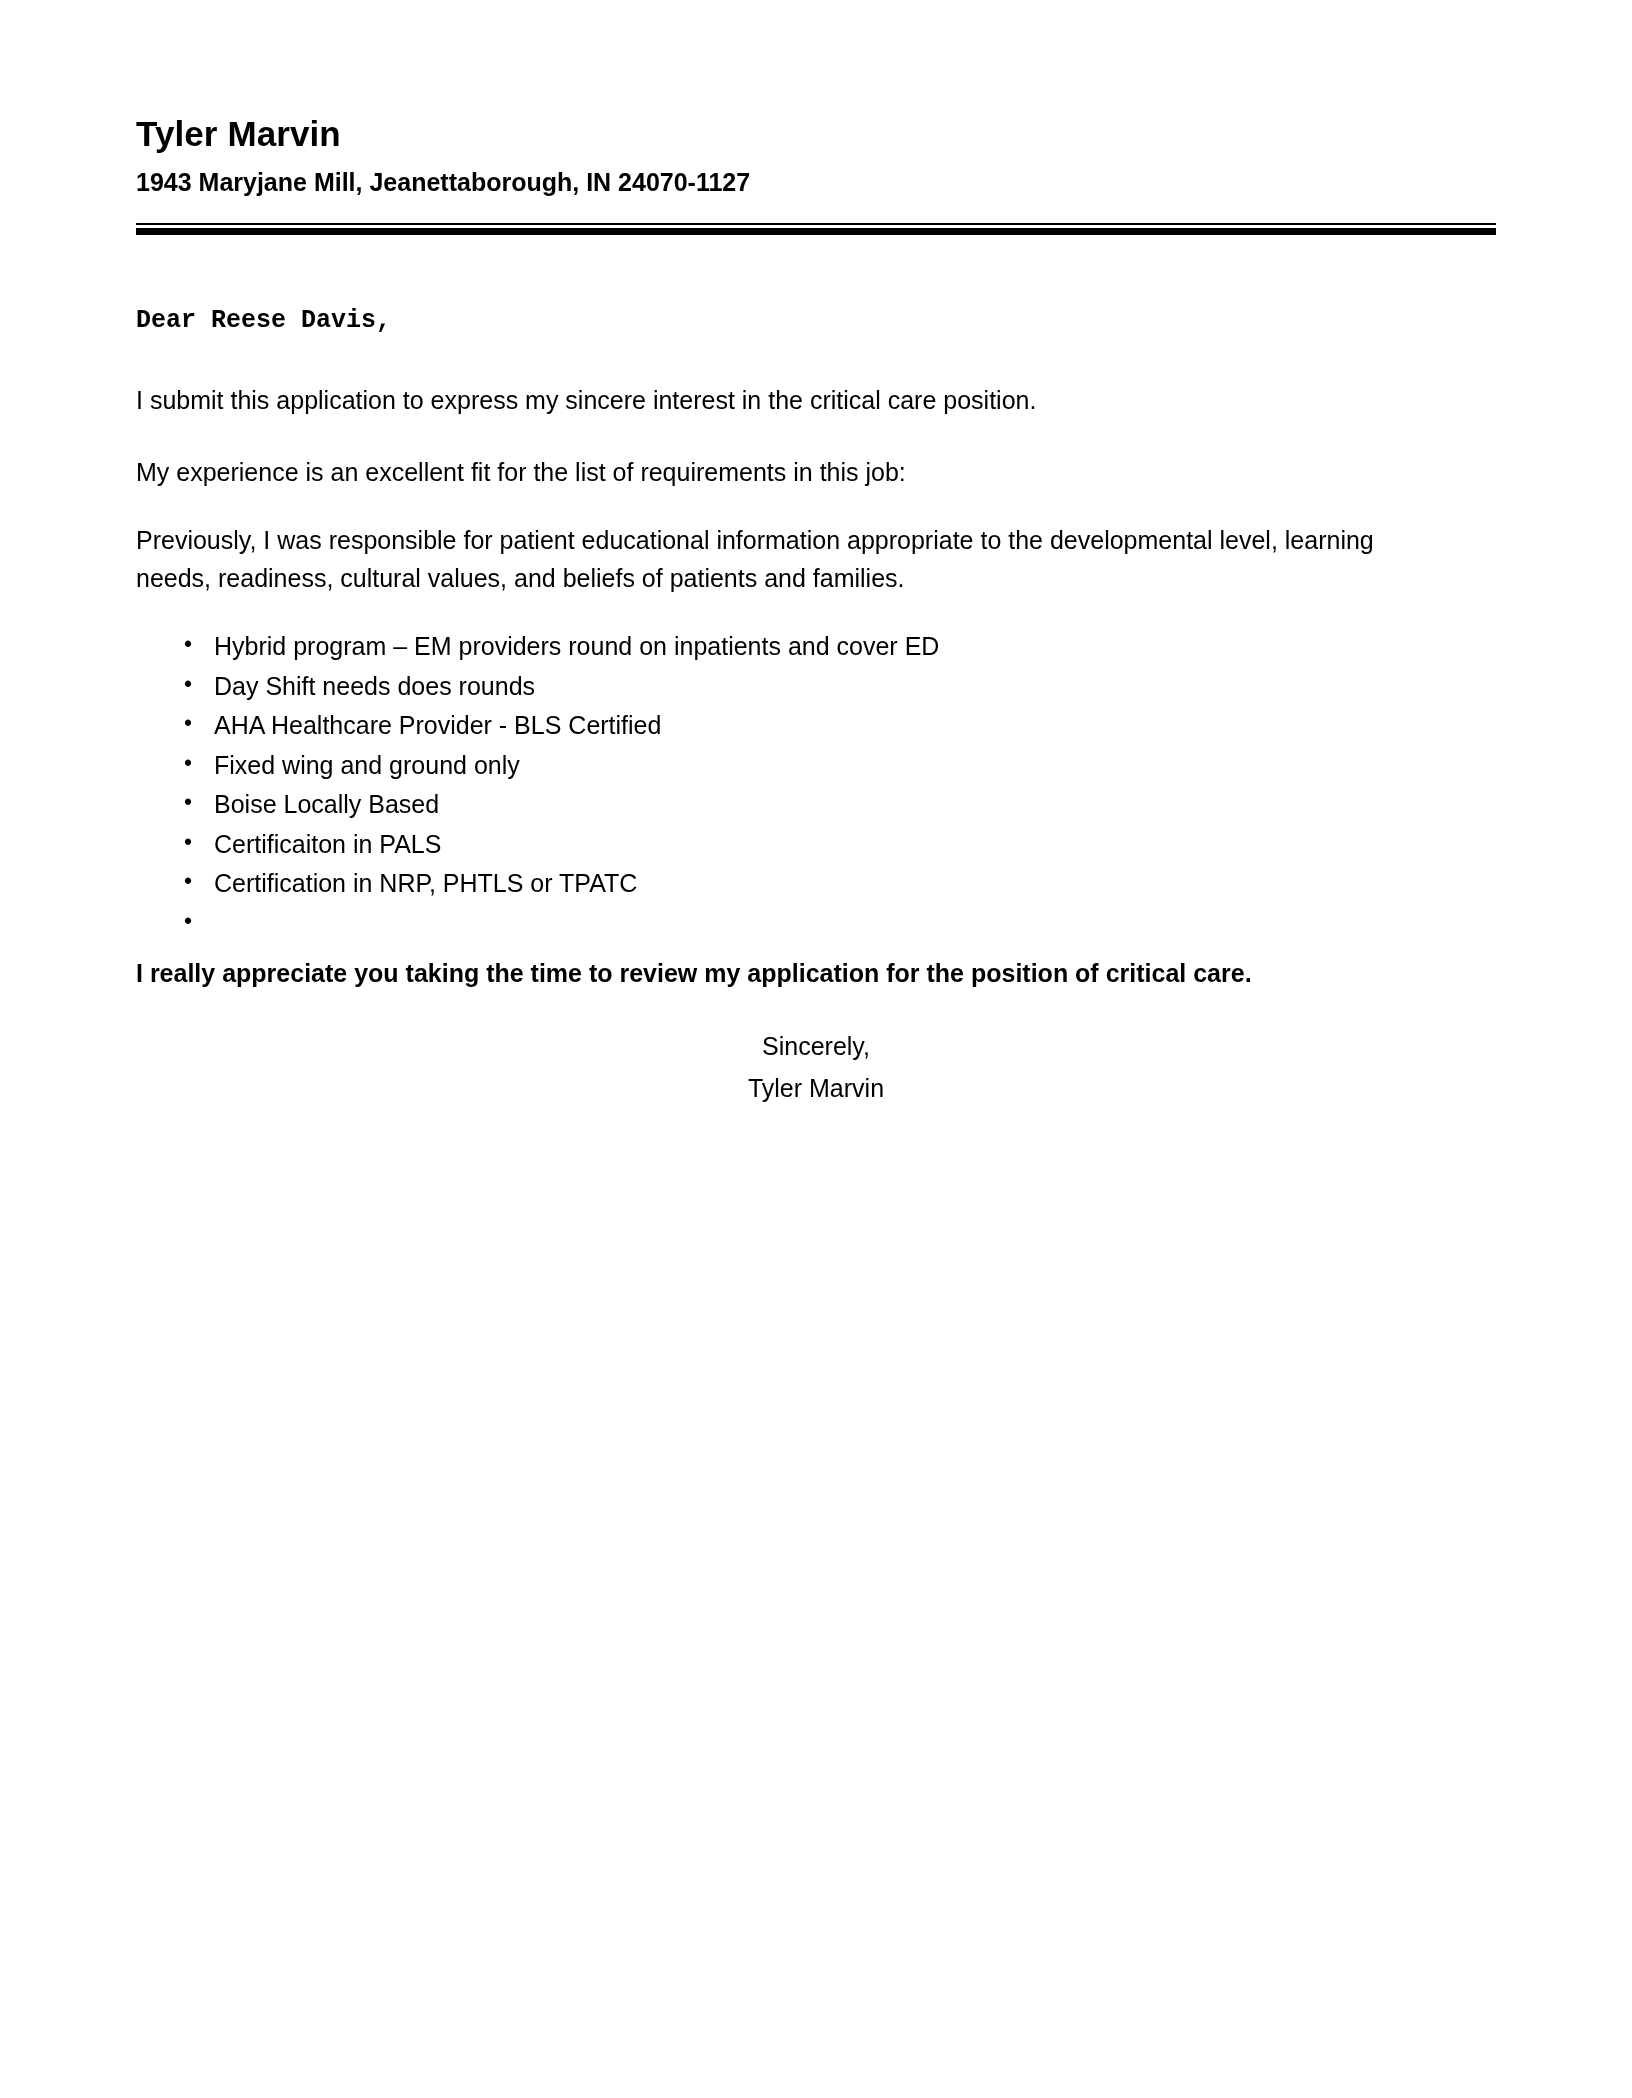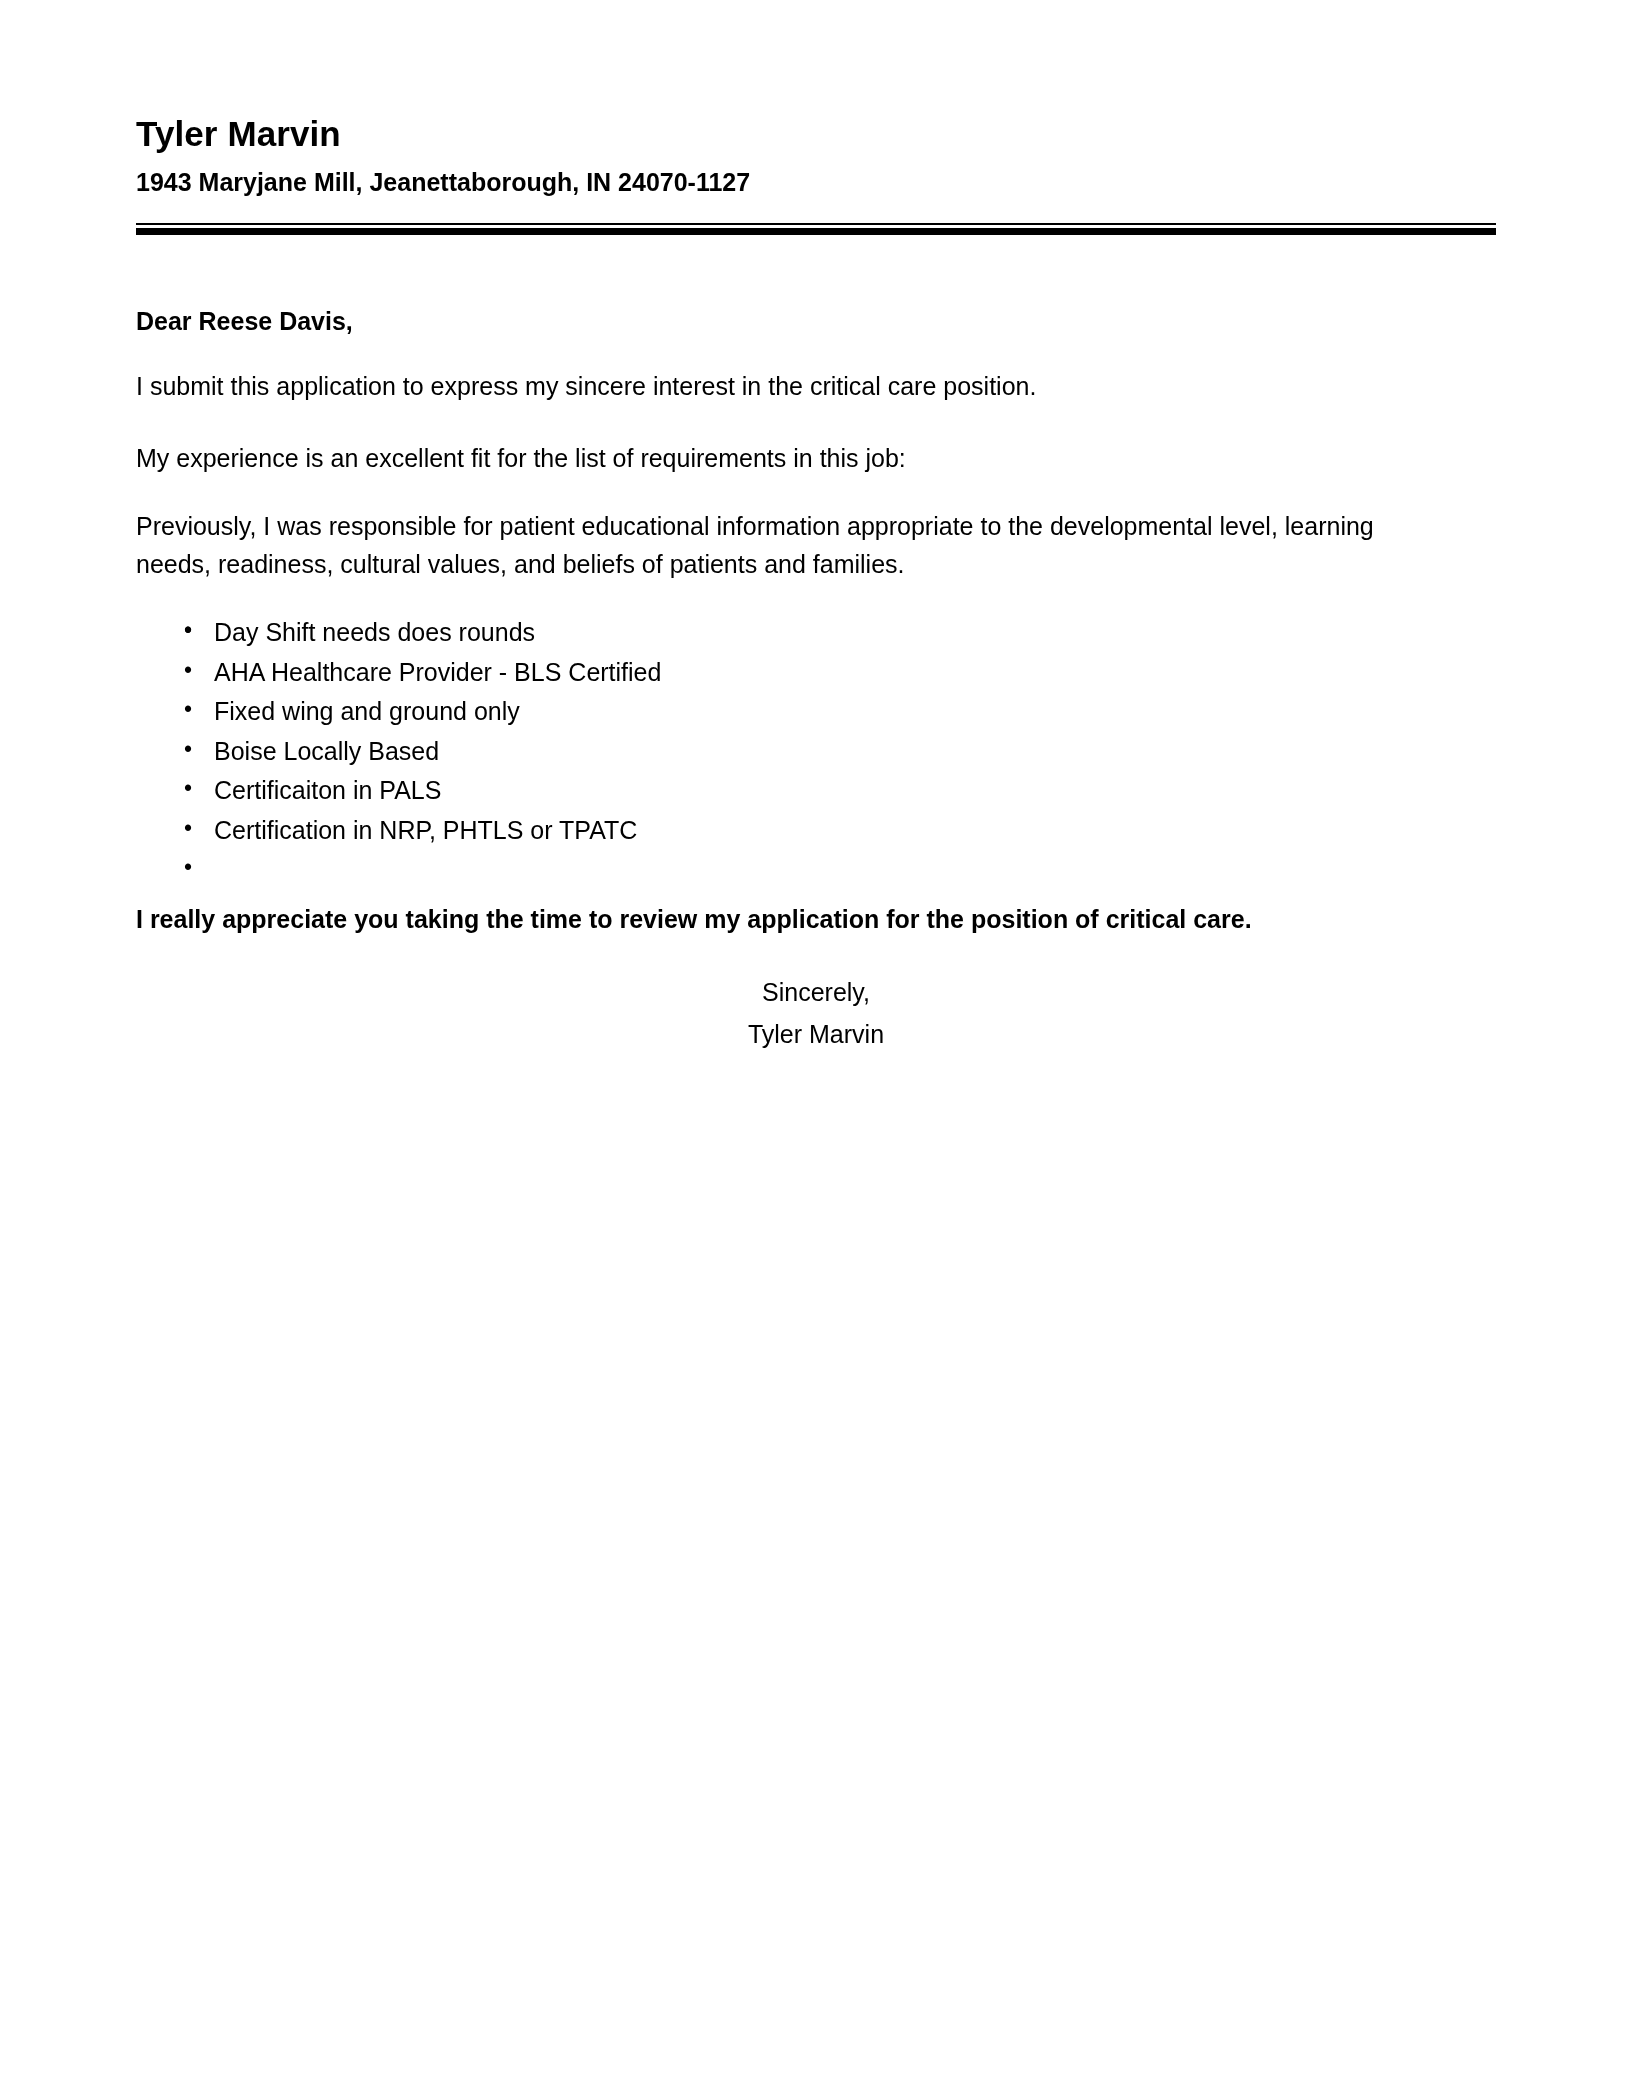--- a/index.html
+++ b/index.html
@@ -65,21 +65,22 @@
   }
 
   
   .letter-body {
     margin-top: 68px;
   }
   .salutation {
     font-size: 25px;
     font-weight: bold;
     line-height: 1.45;
-    margin: 0 0 28px 0;
+    margin: 0 0 42px 0;
+    font-family: Liberation Mono, monospace;
   }
   .para {
     font-size: 25px;
     font-weight: normal;
     line-height: 1.52;
     margin: 0 0 34px 0;
     max-width: 1310px;
   }
   .para-intro { max-width: 1000px; }
   .para-requirements { margin-bottom: 30px; }
@@ -142,20 +143,21 @@
 
     <p class="para para-intro">I submit this application to express my sincere interest in the critical care position.</p>
 
     <p class="para para-requirements">My experience is an excellent fit for the list of requirements in this job:</p>
 
     <p class="para para-experience">Previously, I was responsible for patient educational information appropriate to the developmental level, learning needs, readiness, cultural values, and beliefs of patients and families.</p>
 
     <ul class="requirements-list">
       <li>
         <span class="bullet-glyph">•</span>
+        <span>Hybrid program – EM providers round on inpatients and cover ED</span>
       </li>
       <li>
         <span class="bullet-glyph">•</span>
         <span>Day Shift needs does rounds</span>
       </li>
       <li>
         <span class="bullet-glyph">•</span>
         <span>AHA Healthcare Provider - BLS Certified</span>
       </li>
       <li>

